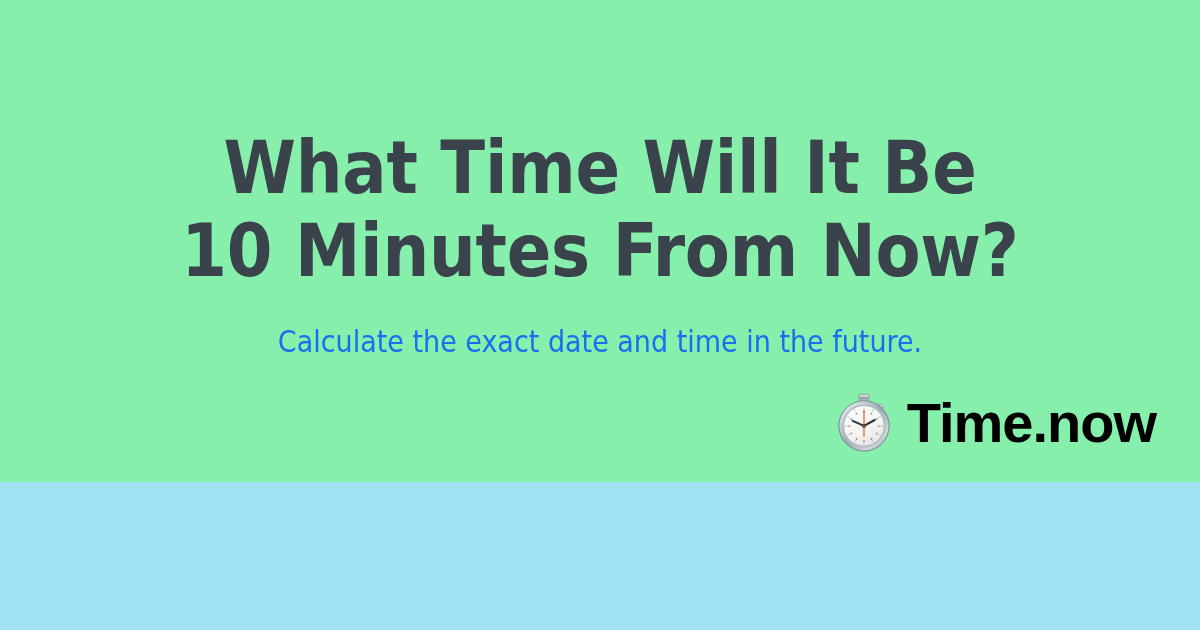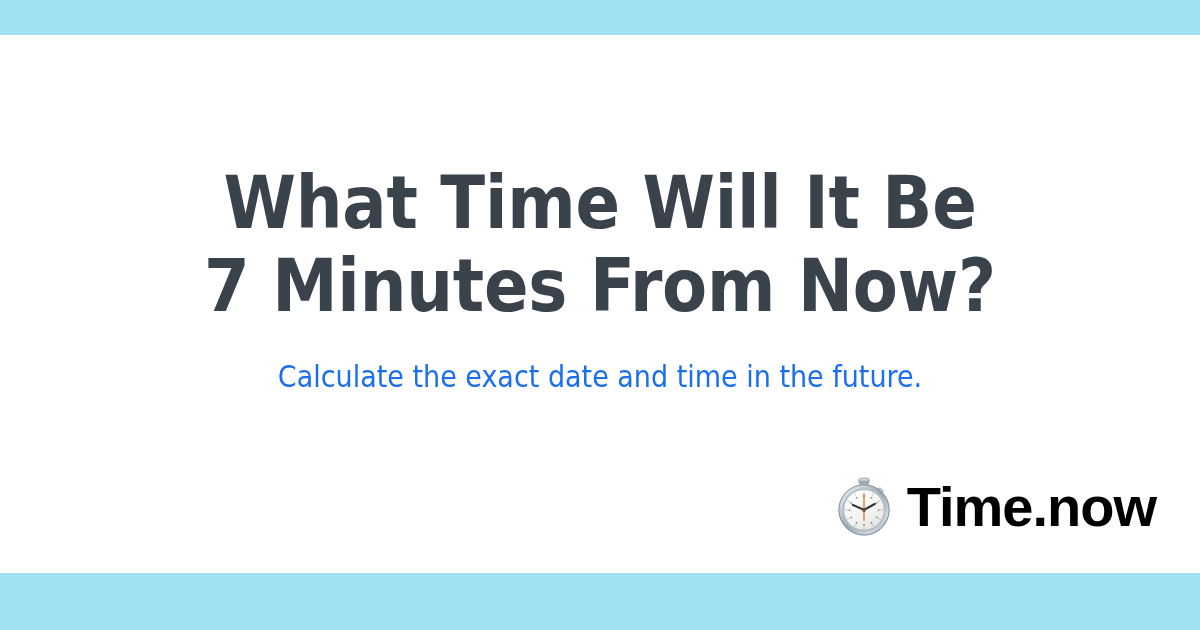--- a/index.html
+++ b/index.html
@@ -9,24 +9,23 @@
   body {
     width: 1200px;
     height: 630px;
     overflow: hidden;
     background: #a0e1f3;
     font-family: "DejaVu Sans", sans-serif;
   }
   .og-card {
     position: relative;
     width: 1200px;
-    height: 538px;
-    background: #ffffff;
+    height: 482px;
+    background: #86efac;
     box-sizing: border-box;
-    margin-top: 35px;
   }
   .content {
     position: absolute;
     left: 0;
     top: 0;
     width: 1200px;
     padding-top: 126px;
     text-align: center;
   }
   .headline {
@@ -52,21 +51,21 @@
     font-stretch: condensed;
     font-weight: 400;
     font-size: 30px;
     line-height: 36px;
     color: #1a6ef0;
     white-space: nowrap;
   }
   .brand {
     position: absolute;
     right: 44px;
-    bottom: 35px;
+    bottom: 28px;
     display: flex;
     align-items: center;
     gap: 12px;
   }
   .brand-logo {
     width: 62px;
     height: 62px;
     display: block;
     flex: 0 0 auto;
   }
@@ -82,21 +81,21 @@
 </style>
 </head>
 <body>
 
 <div class="og-card">
 
   <div class="content">
 
     <h1 class="headline">
       <span class="headline-line">What Time Will It Be</span>
-      <span class="headline-line">7 Minutes From Now?</span>
+      <span class="headline-line">10 Minutes From Now?</span>
     </h1>
 
     <p class="subtitle">Calculate the exact date and time in the future.</p>
 
   </div>
 
   <div class="brand">
 
     <svg class="brand-logo" viewBox="0 0 64 64" aria-hidden="true">
       <defs>

